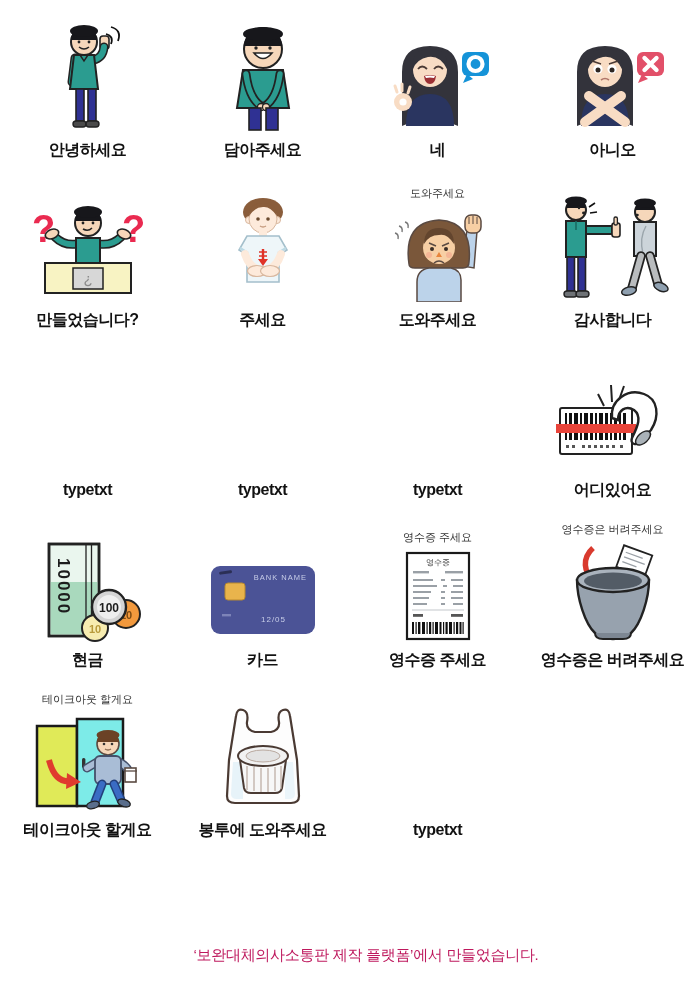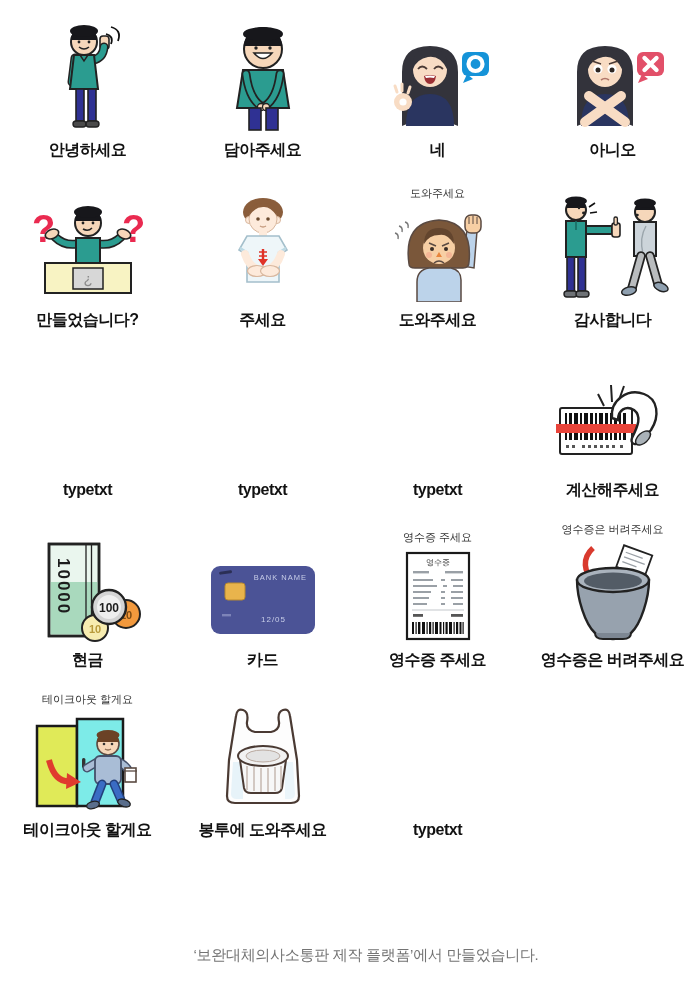--- a/index.html
+++ b/index.html
@@ -3,21 +3,21 @@
 <meta charset="utf-8">
 <style>
   html,body{margin:0;padding:0;}
   body{width:700px;height:990px;background:#ffffff;font-family:"Liberation Sans",sans-serif;overflow:hidden;}
   .board{width:700px;}
   .grid{display:grid;grid-template-columns:repeat(4,175px);grid-auto-rows:170px;}
   .cell{display:flex;flex-direction:column;align-items:center;justify-content:flex-end;padding-bottom:10px;box-sizing:border-box;margin-top:41px;}
   .caption{font-size:11px;color:#333;margin-bottom:5px;white-space:nowrap;}
   .art{display:flex;align-items:flex-end;justify-content:center;margin-bottom:8px;}
   .label{font-weight:700;font-size:16px;color:#121212;letter-spacing:-0.5px;white-space:nowrap;line-height:20px;}
-  .footer{margin-top:96px;text-align:center;font-size:15px;color:#737373;letter-spacing:-0.3px;margin-left:32px;}
+  .footer{margin-top:96px;text-align:center;font-size:15px;color:#be185d;letter-spacing:-0.3px;margin-left:32px;}
   svg{display:block;}
   svg text{font-family:"Liberation Sans",sans-serif;}
 </style>
 </head>
 <body>
 
 <div class="board">
   <div class="grid">
 
     <div class="cell">
@@ -266,21 +266,21 @@
             <rect x="40" y="73" width="3" height="3"></rect>
               <rect x="46" y="73" width="3" height="3"></rect>
             <rect x="52" y="73" width="3" height="3"></rect>
               <rect x="58" y="73" width="3" height="3"></rect>
             <rect x="66" y="73" width="3" height="3"></rect>
           </g>
           <path d="M58,46 C56,28 74,16 90,22 C104,27 106,44 97,58 L86,70 C82,74 76,72 78,66 C84,54 88,44 80,38 C72,33 64,38 64,48 Z" fill="#fff" stroke="#222" stroke-width="2.4"></path>
           <ellipse cx="89" cy="66" rx="9" ry="5" fill="#aab2b8" stroke="#222" stroke-width="1.5" transform="rotate(-42 89 66)"></ellipse>
         </svg>
       </div>
-      <div class="label">계산해주세요</div>
+      <div class="label">어디있어요</div>
     </div>
 
     <div class="cell">
       <div class="art">
         <svg width="110" height="104" viewBox="0 0 110 104">
           <rect x="16" y="6" width="50" height="92" fill="#eaf6ee" stroke="#222" stroke-width="2.5"></rect>
           <rect x="17.5" y="44" width="47" height="52.5" fill="#a9d9bd"></rect>
           <path d="M53,6 V98 M58.5,6 V98" stroke="#222" stroke-width="1.3"></path>
           <rect x="16" y="6" width="50" height="92" fill="none" stroke="#222" stroke-width="2.5"></rect>
           <text transform="translate(25,20) rotate(90)" font-size="17" font-weight="bold" letter-spacing="2" fill="#1d1d1d">10000</text>

